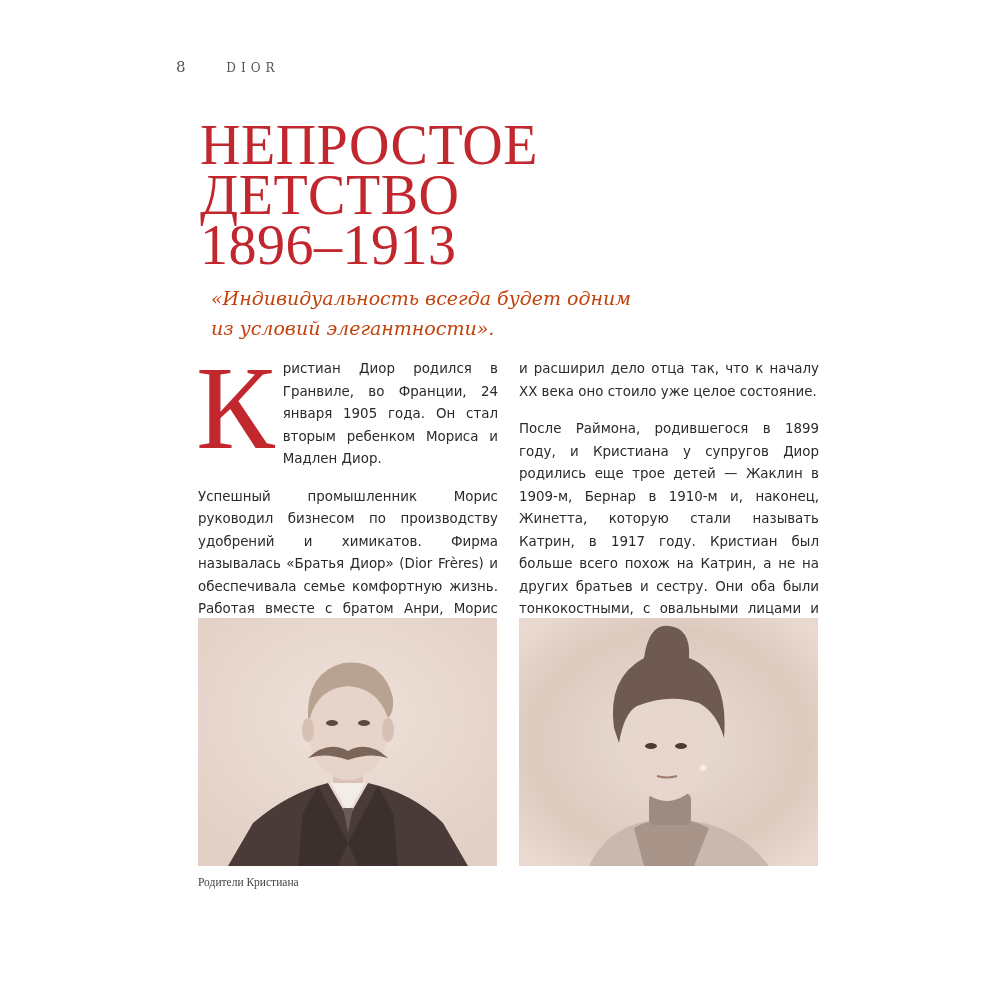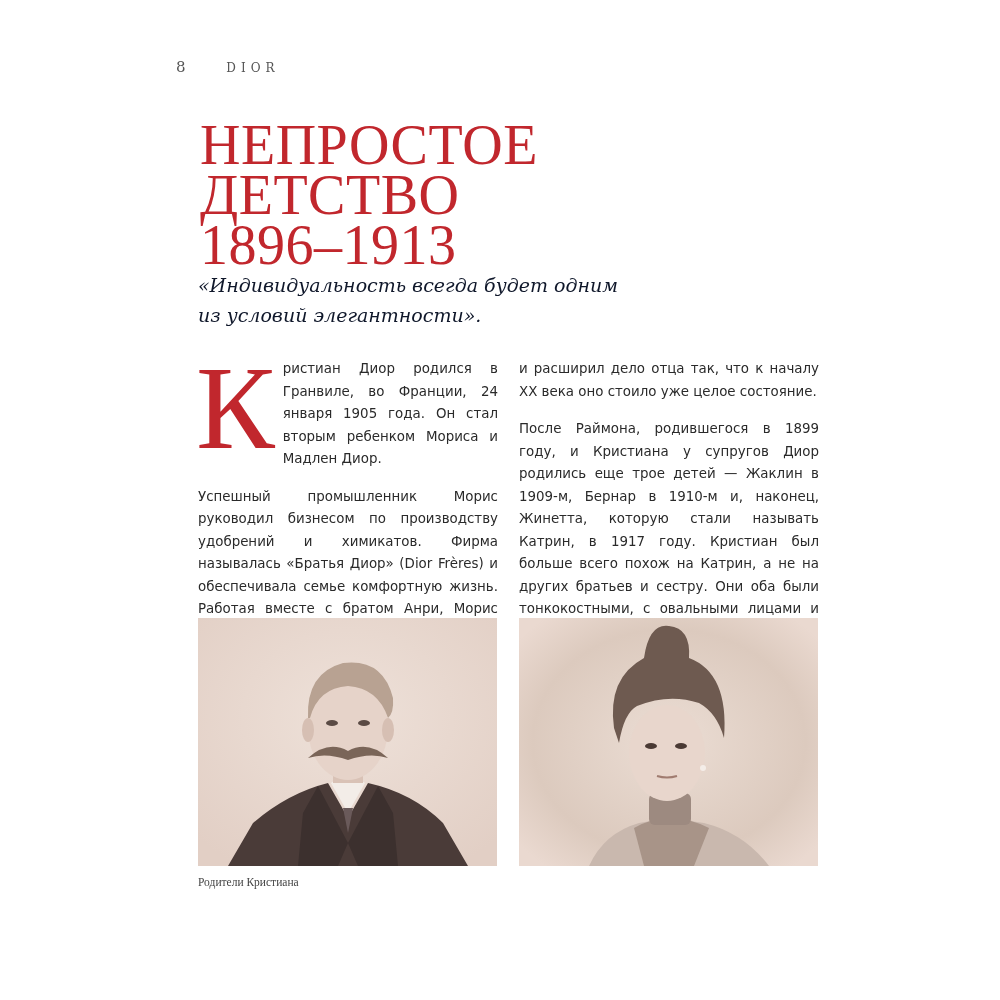--- a/index.html
+++ b/index.html
@@ -2,21 +2,21 @@
 <html><head>
 <meta charset="utf-8">
 <style>
   html, body { margin:0; padding:0; background:#ffffff; }
   body { width:1000px; height:1000px; position:relative; overflow:hidden; }
   .running-head { position:absolute; left:176px; top:58px; font-family:"DejaVu Serif", serif; font-size:15px; color:#555; }
   .running-head .pg { margin-right:8px; }
   .running-head .brand { letter-spacing:5px; font-size:12px;margin-left:28px; }
   .title { position:absolute; left:188px; top:108px; margin:12px; font-family:Liberation Serif, serif; font-weight:normal; color:#c1272d; font-size:56px; line-height:50px; letter-spacing:0.5px; }
   .title span { display:block; }
-  .quote { position:absolute; left:198px; top:270px; margin:0; font-family:"DejaVu Serif", serif; font-style:italic; color:#0f172a; font-size:19px; line-height:30px; }
+  .quote { position:absolute; left:198px; top:270px; margin:13px; font-family:"DejaVu Serif", serif; font-style:italic; color:#c2410c; font-size:19px; line-height:30px; }
   .quote span { display:block; }
   .col { position:absolute; top:358px; width:300px; font-family:"DejaVu Sans", sans-serif; font-size:13.4px; line-height:22.5px; color:#2a2a2a; text-align:justify; }
   .col p { margin:0 0 15px 0; }
   .col-left { left:198px; }
   .col-right { left:519px; }
   .dropcap { float:left; font-family:"Liberation Serif", serif; color:#c1272d; font-size:118px; line-height:94px; margin:4px 8px 0 -2px; }
   .photo { position:absolute; top:618px; width:299px; height:248px; background:#e9d8cf; overflow:hidden; }
   .photo-left { left:198px; }
   .photo-right { left:519px; }
   .caption { position:absolute; left:198px; top:876px; font-family:Liberation Serif, serif; font-size:11.5px; color:#444; }

